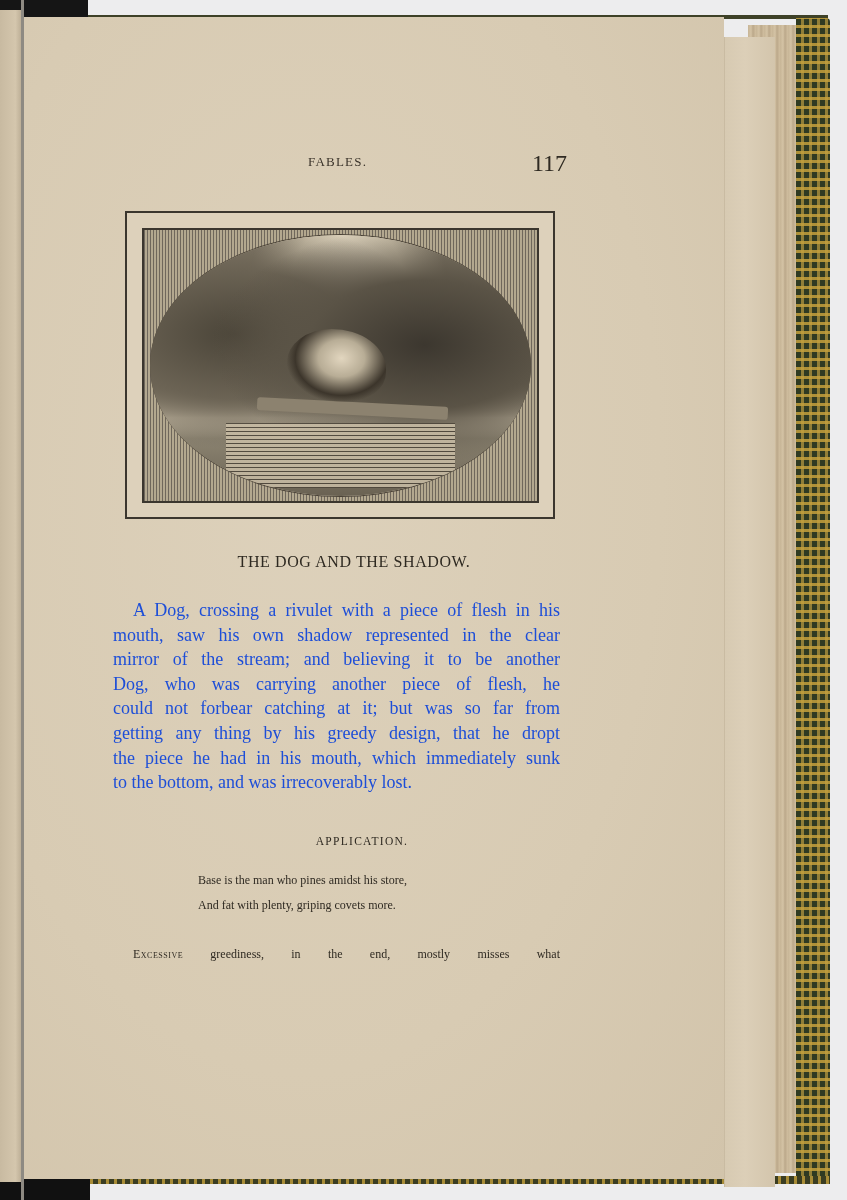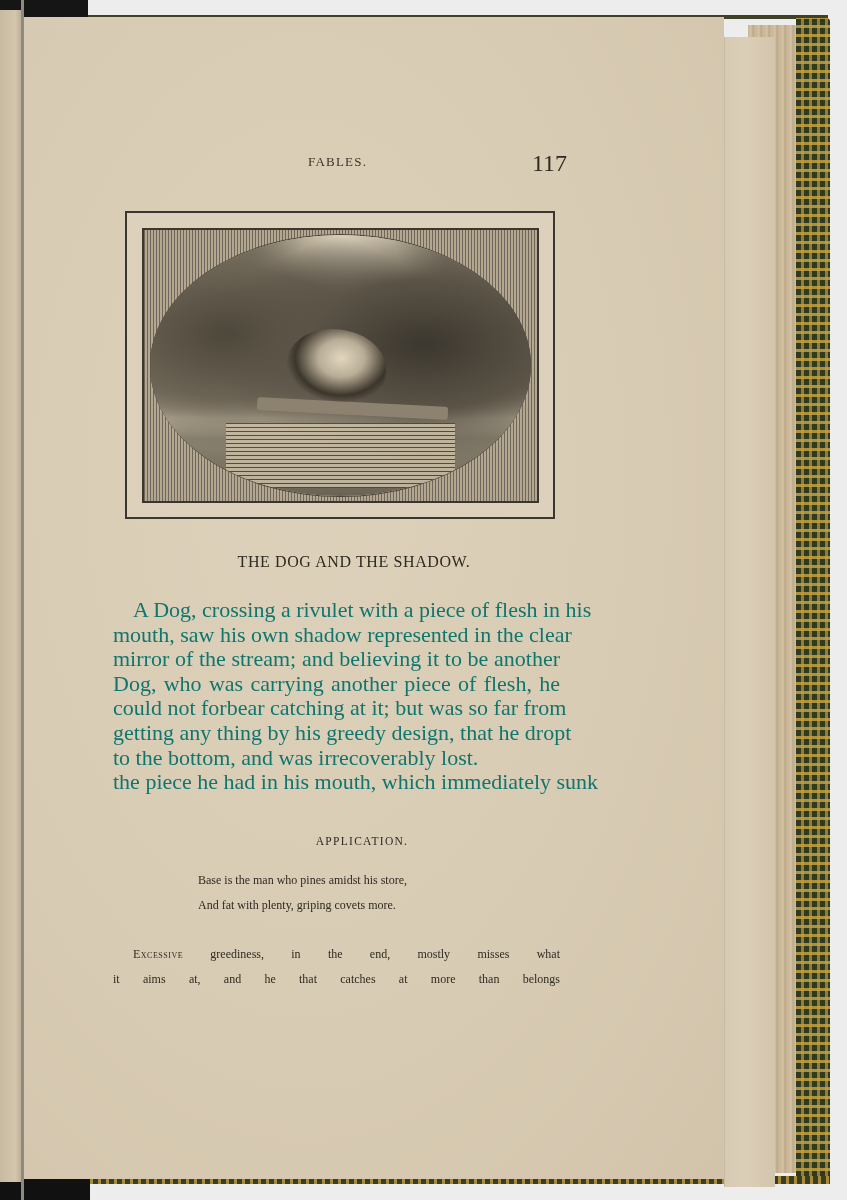--- a/index.html
+++ b/index.html
@@ -84,21 +84,21 @@
   .plank {
     position:absolute; left:28%; top:64%; width:50%; height:5%;
     background:#8c826f; transform:rotate(3deg); border-radius:3px;
   }
   .title {
     position:absolute; left:0; width:700px; top:553px; text-align:center;
     font-size:16px; letter-spacing:0.6px; color:#2e2921; padding-left:4px;
   }
   .body-text {
     position:absolute; left:113px; top:598px; width:447px;
-    font-size:22px; line-height:24.6px; color:#0f766e; text-align:justify;
+    font-size:18px; line-height:24.6px; color:#1d4ed8; text-align:justify;
   }
   .body-text .line { display:block; text-align:justify; text-align-last:justify; white-space:nowrap; }
   .body-text .line.last { text-align-last:left; }
   .body-text .indent { padding-left:20px; }
   .section-head {
     position:absolute; left:0; width:700px; top:829px; text-align:center; padding-left:12px;
     font-size:11.5px; letter-spacing:1.3px; color:#2e2921;margin-top:6px;
   }
   .verse {
     position:absolute; left:156px; top:868px; font-size:12px; line-height:25px; color:#2f2a22;margin-left:42px;
@@ -143,27 +143,26 @@
 
 <div class="title">THE DOG AND THE SHADOW.</div>
 
 <div class="body-text">
   <span class="line indent">A Dog, crossing a rivulet with a piece of flesh in his</span>
   <span class="line">mouth, saw his own shadow represented in the clear</span>
   <span class="line">mirror of the stream; and believing it to be another</span>
   <span class="line">Dog, who was carrying another piece of flesh, he</span>
   <span class="line">could not forbear catching at it; but was so far from</span>
   <span class="line">getting any thing by his greedy design, that he dropt</span>
+  <span class="line">the piece he had in his mouth, which immediately sunk</span>
   <span class="line last">to the bottom, and was irrecoverably lost.</span>
-  <span class="line">the piece he had in his mouth, which immediately sunk</span>
 </div>
 
 <div class="section-head">APPLICATION.</div>
 
 <div class="verse">
   <div>Base is the man who pines amidst his store,</div>
   <div>And fat with plenty, griping covets more.</div>
 </div>
 
 <div class="moral">
   <span class="line indent"><span class="sc">Excessive</span><span> greediness, in the end, mostly misses what</span></span>
-  <span class="line">it aims at, and he that catches at more than belongs</span>
 </div>
 
 </body></html>

